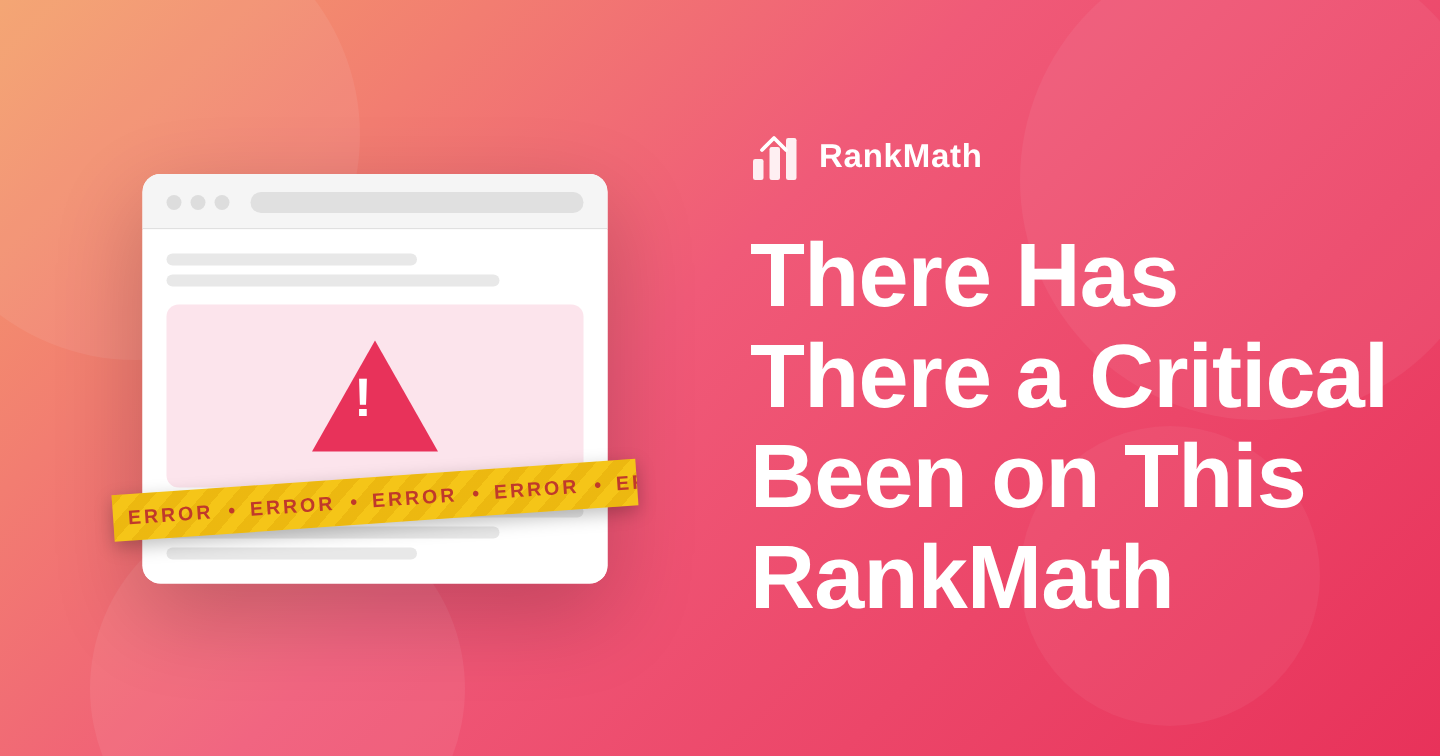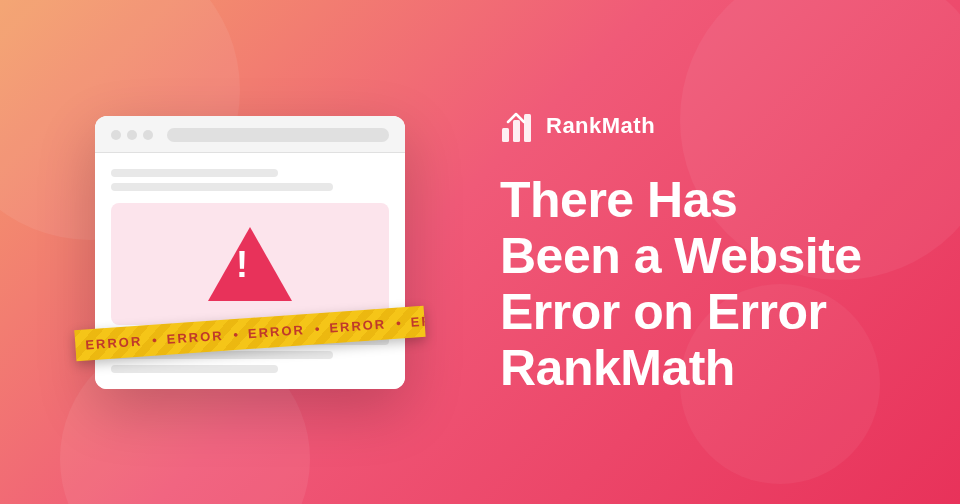--- a/index.html
+++ b/index.html
@@ -253,21 +253,21 @@
     }
 
     .brand-name {
       font-size: 22px;
       font-weight: 700;
       color: #fff;
       letter-spacing: 0.5px;
     }
 
     .headline {
-      font-size: 50px;
+      font-size: 60px;
       font-weight: 900;
       color: #fff;
       line-height: 1.12;
       letter-spacing: -0.5px;
     }
   </style>
 </head>
 <body>
 
 <div class="bg">
@@ -335,18 +335,18 @@
         <rect x="13" y="12" width="7" height="22" rx="1.5" fill="white" opacity="0.9"></rect>
         <rect x="24" y="6" width="7" height="28" rx="1.5" fill="white" opacity="0.9"></rect>
 
         <path d="M8 14 L16 6 L24 14" stroke="white" stroke-width="2.5" stroke-linecap="round" stroke-linejoin="round" fill="none"></path>
       </svg>
       <span class="brand-name">RankMath</span>
     </div>
 
     <div class="headline">
       <span>There Has</span><br>
-      <span>Been a Website</span><br>
-      <span>Error on Error</span><br>
+      <span>There a Critical</span><br>
+      <span>Been on This</span><br>
       <span>RankMath</span>
     </div>
   </div>
 </div>
 
 </body></html>

